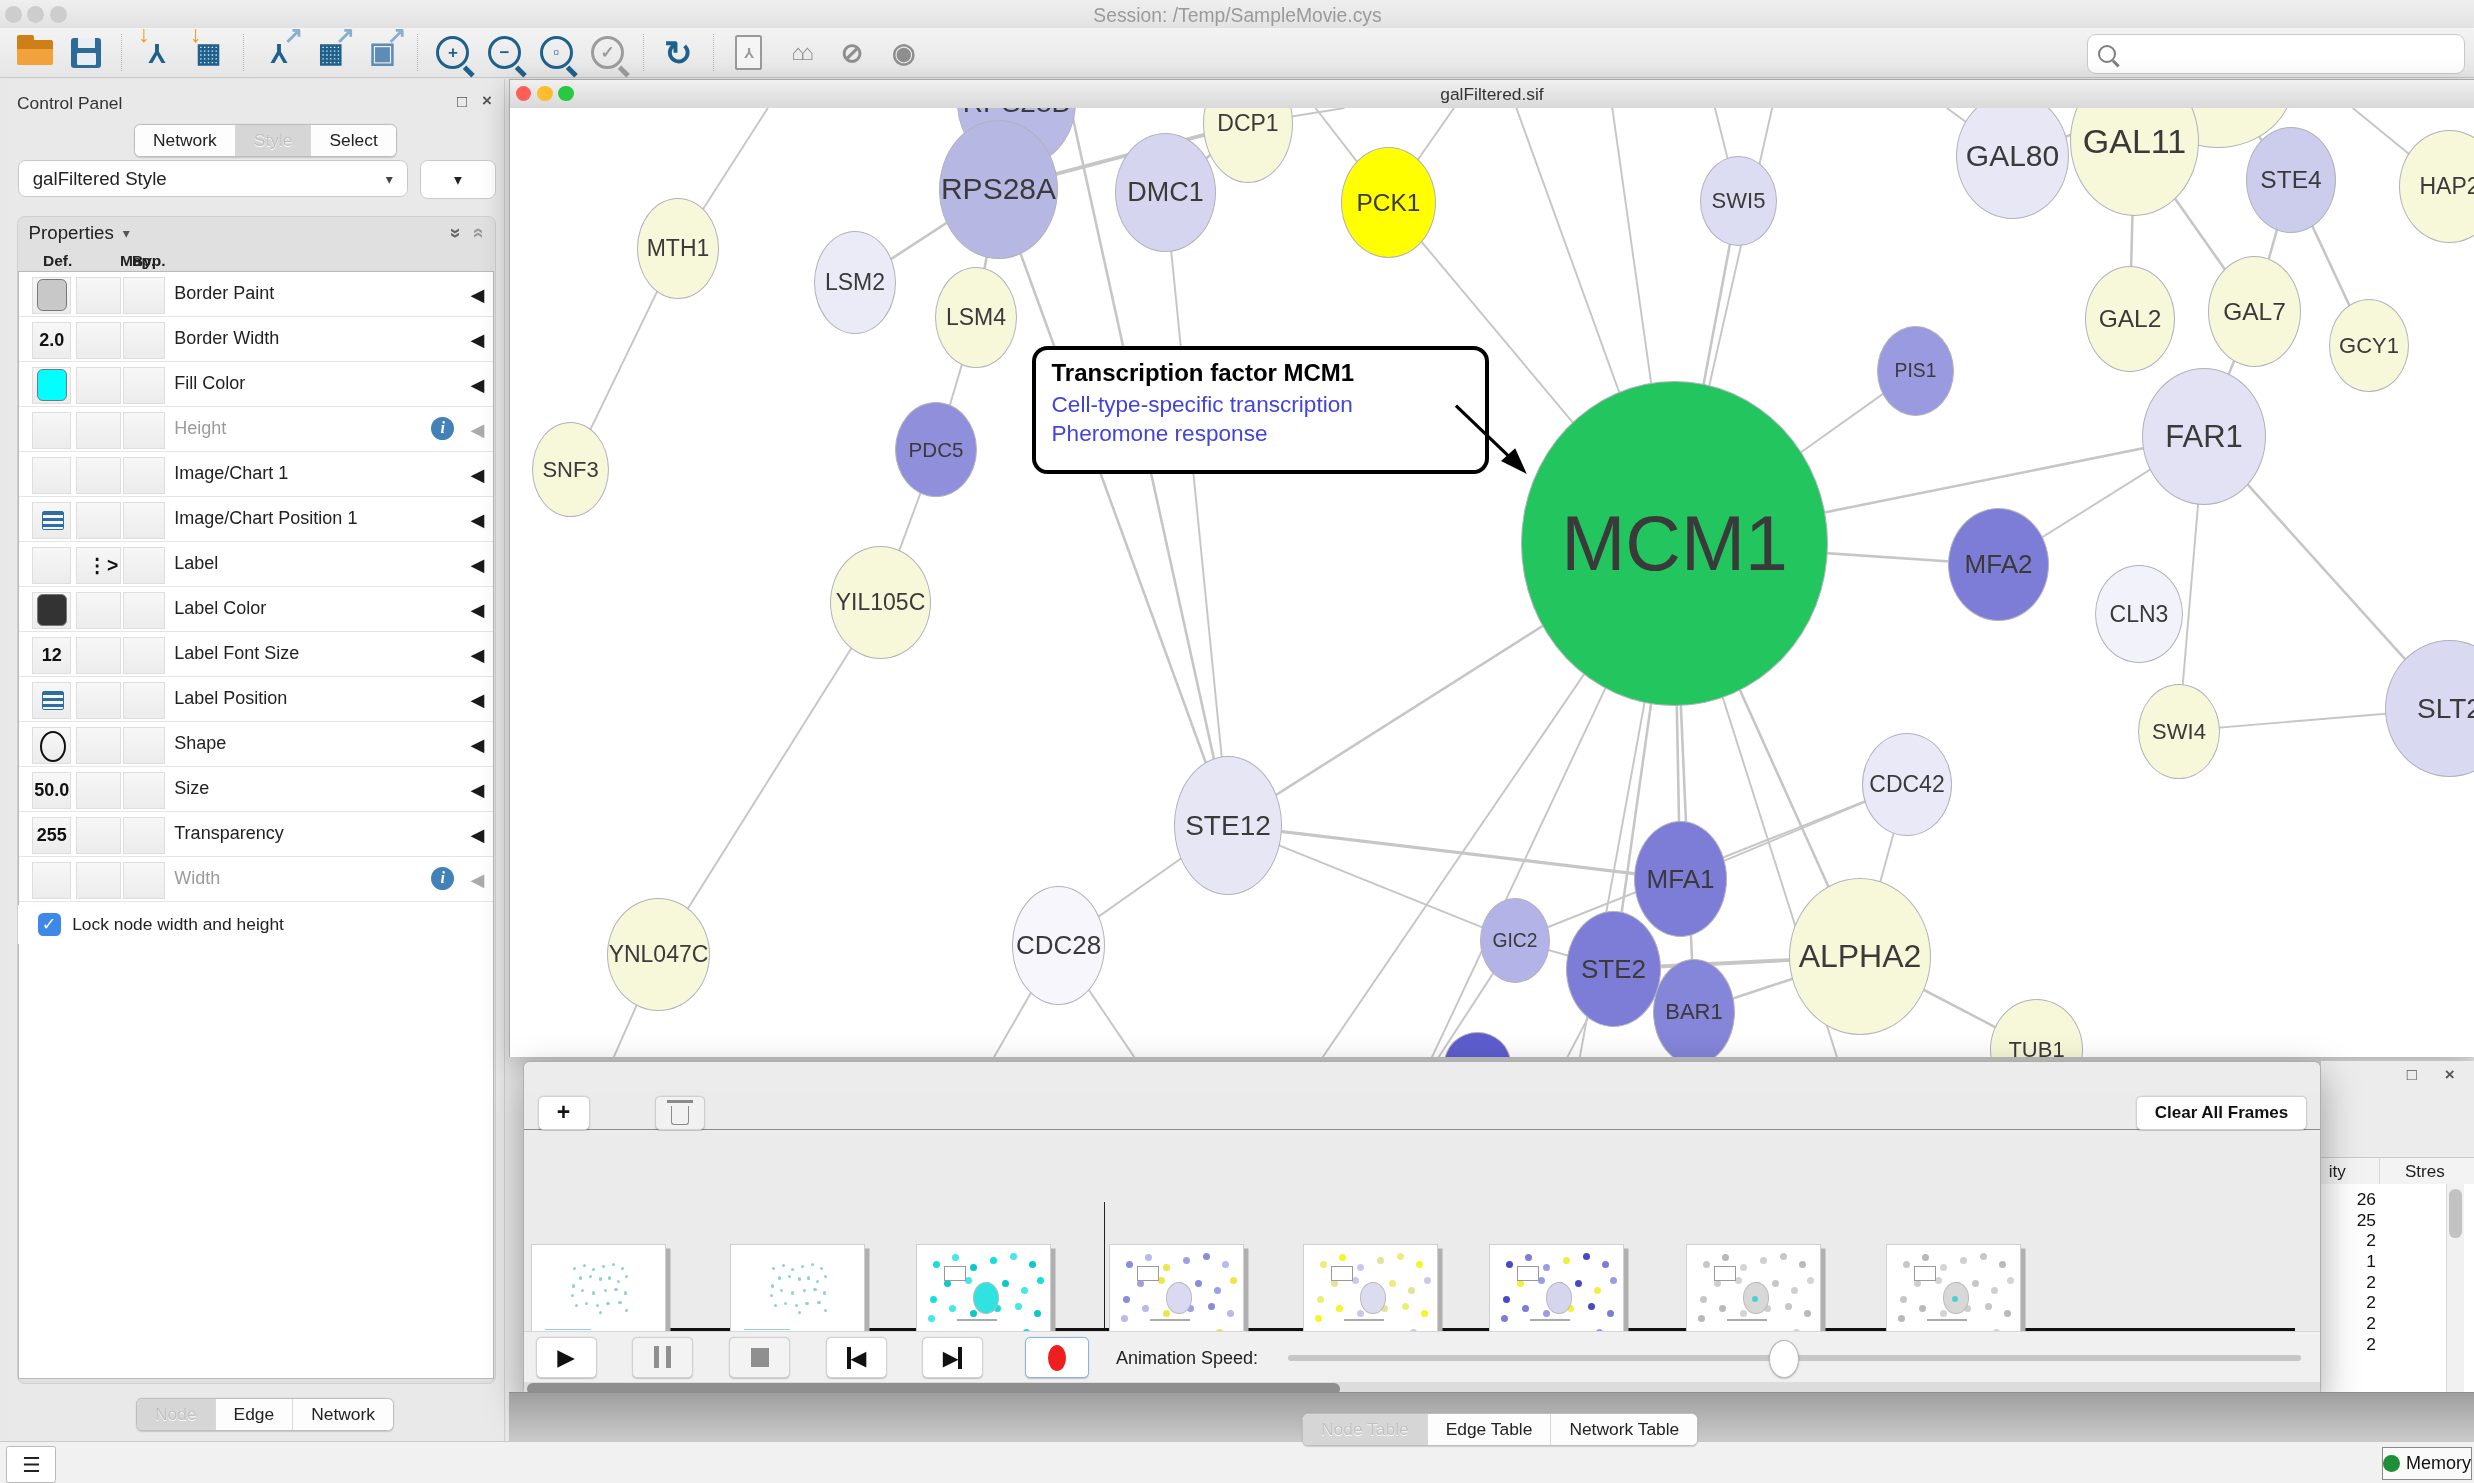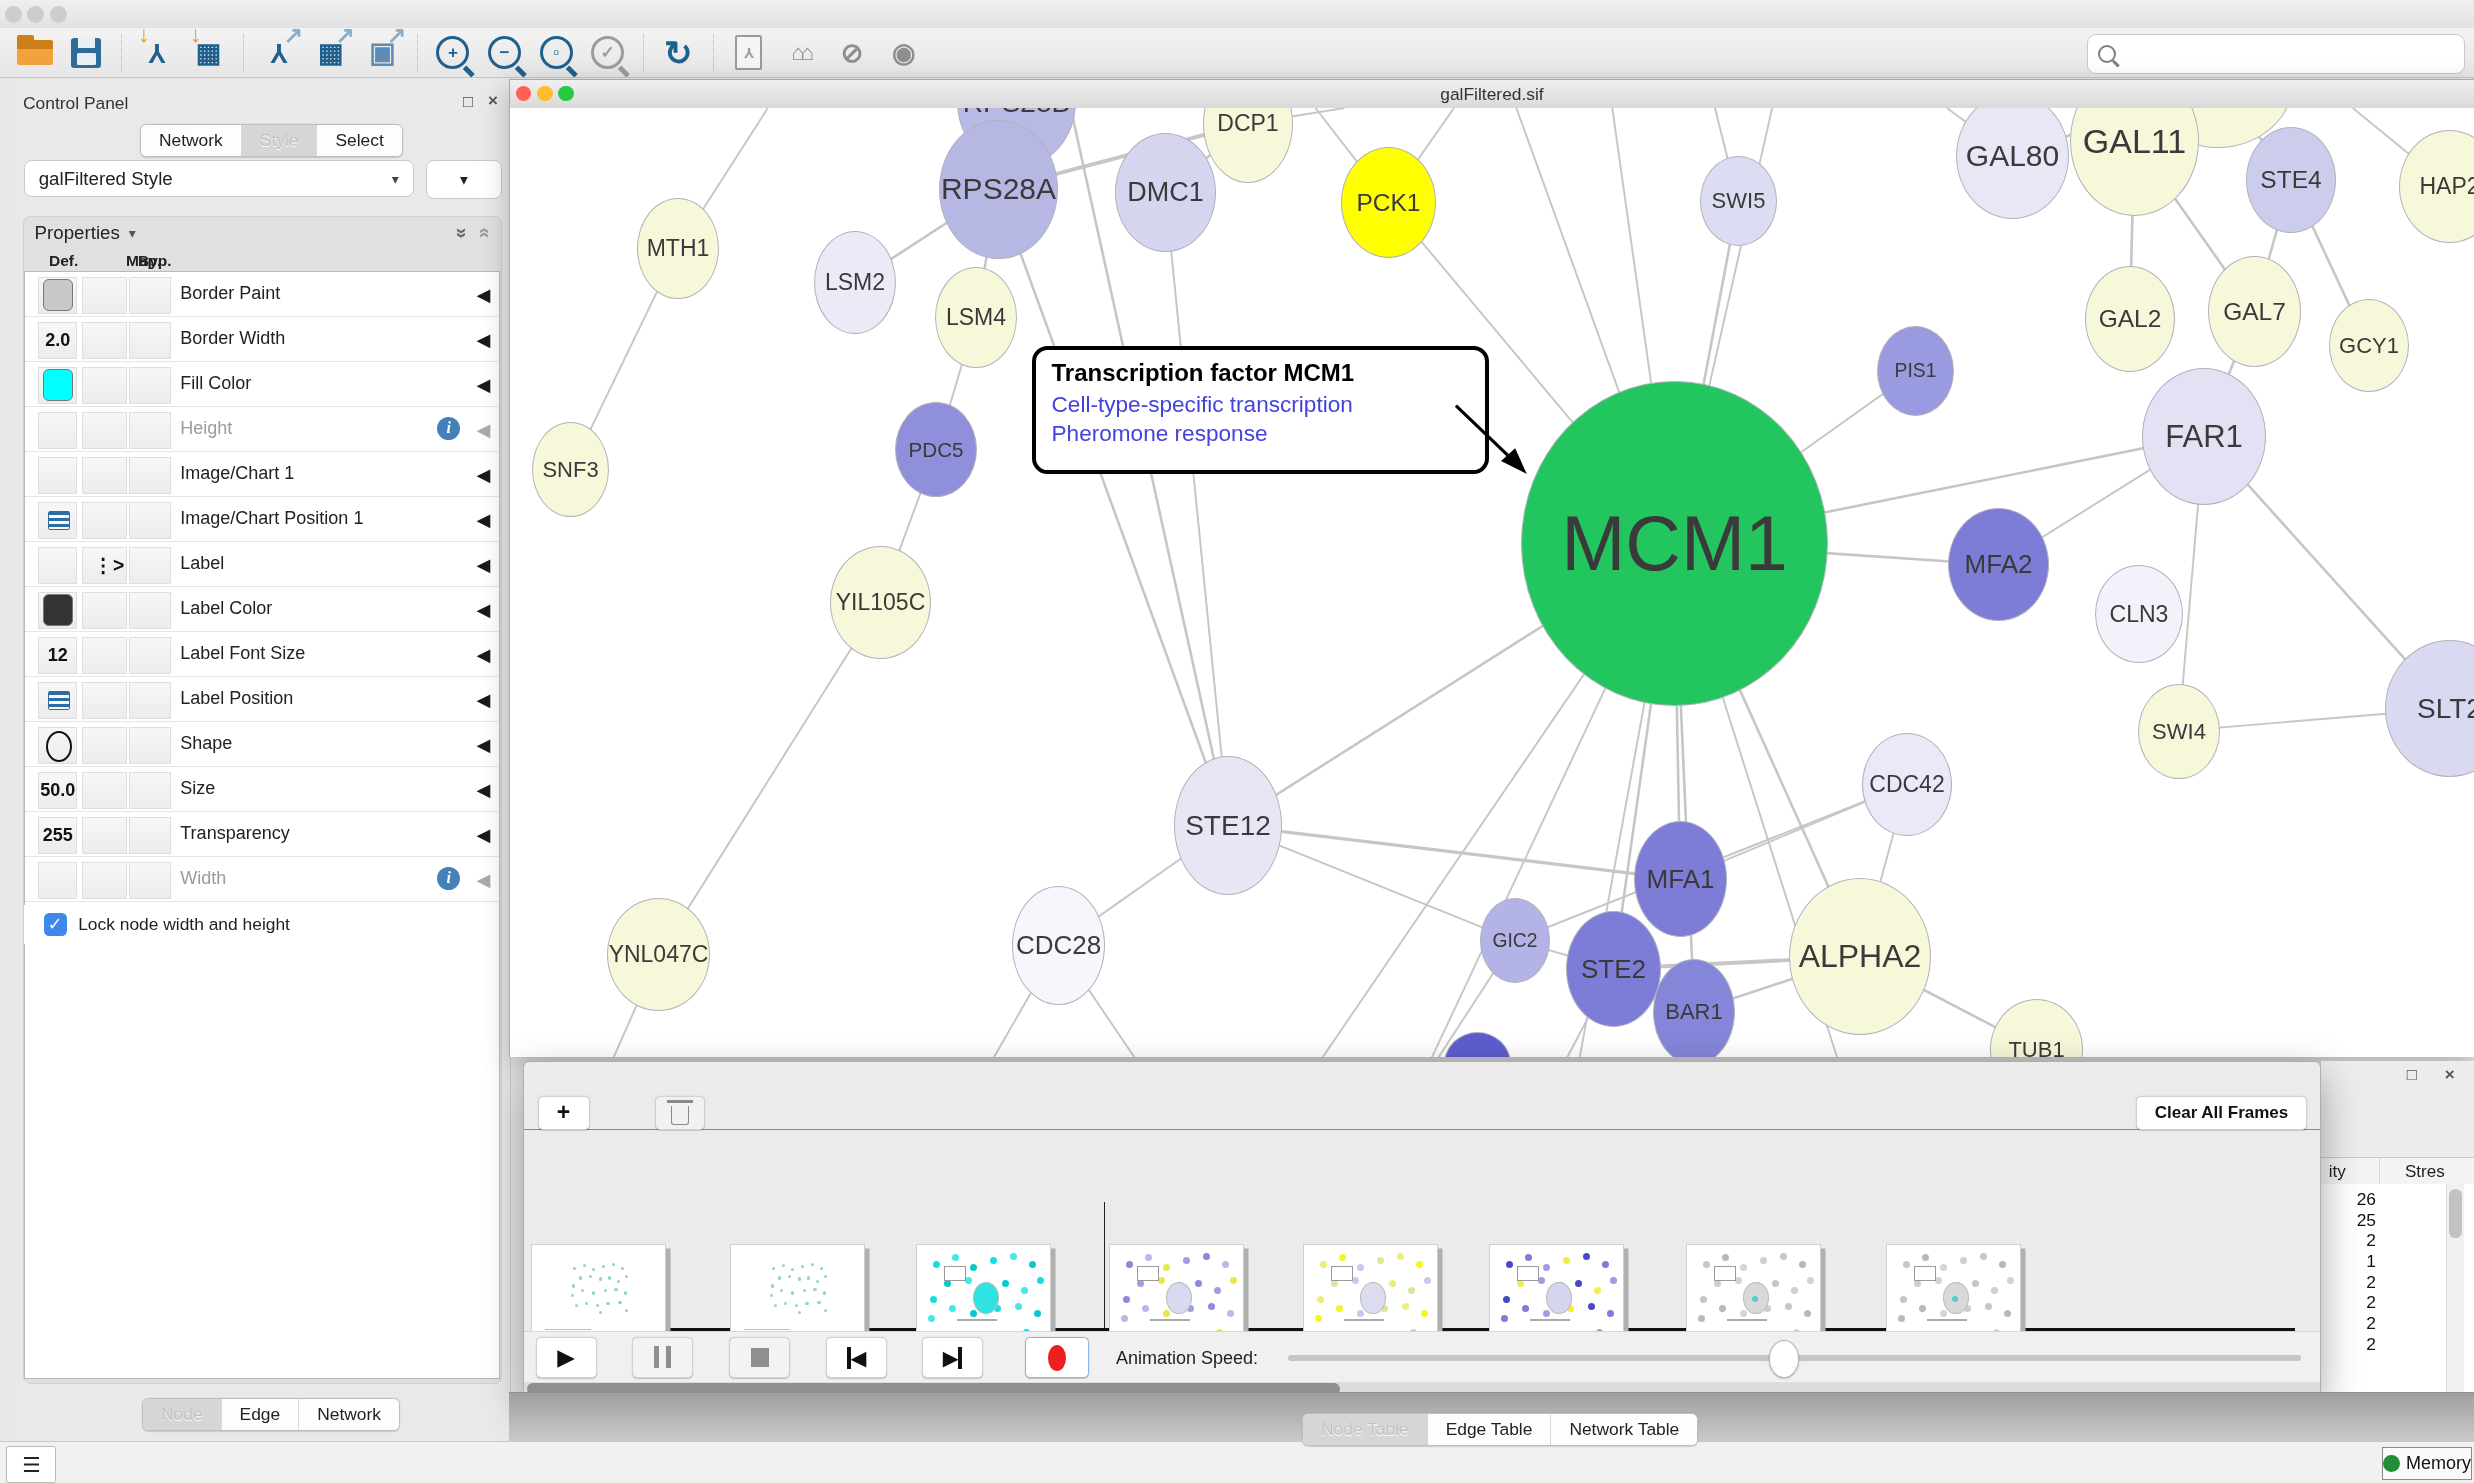--- a/index.html
+++ b/index.html
@@ -32,21 +32,21 @@
   .mag.gray{color:#9c9c9c;}
   .ic-refresh{color:#1f618d;font-size:34px;font-weight:bold;}
   .ic-doc{width:23px;height:31px;border:2.6px solid #9a9a9a;border-radius:2.6px;display:flex;align-items:center;justify-content:center;background:#f5f5f5;}
   .ic-doc span{color:#9a9a9a;font-size:15.5px;font-weight:bold;transform:rotate(180deg);display:inline-block;}
   .ic-bino{color:#8e8e8e;font-size:22px;font-weight:bold;letter-spacing:-3.9px;}
   .ic-eye{color:#8e8e8e;font-size:27px;font-weight:bold;}
   #search-box{right:10.3px;top:34px;width:378px;height:40px;background:#fff;border:1.3px solid #c9c9c9;border-radius:9px;display:flex;align-items:center;padding-left:10.3px;box-sizing:border-box;}
   .mini-mag{width:14px;height:14px;border:2.6px solid #7e7e7e;border-radius:50%;position:relative;}
   .mini-mag::after{content:'';position:absolute;width:7.7px;height:2.6px;bottom:-3.9px;right:-5.8px;transform:rotate(45deg);background:#7e7e7e;}
   
-  #control-panel{left:14px;top:79px;width:496px;height:1362px;background:#e9e9e9;border-right:0.6px solid #cfcfcf;}
+  #control-panel{left:8px;top:79px;width:496px;height:1362px;background:#e9e9e9;border-right:0.6px solid #cfcfcf;}
   #cp-title{left:9px;top:14px;font-size:17.4px;color:#333;}
   .win-mini{font-size:17px;color:#555;font-weight:bold;}
   .seg{display:inline-flex;border:0.6px solid #bdbdbd;border-radius:6.4px;overflow:hidden;background:#fff;box-shadow:0 0.6px 1.3px rgba(0,0,0,.15);}
   .seg .s{padding:5.2px 18px;font-size:17.4px;color:#222;background:#fdfdfd;border-left:0.6px solid #d8d8d8;white-space:nowrap;}
   .seg .s:first-child{border-left:none;}
   .seg .s.sel{background:#d6d6d6;color:#c2c2c2;text-shadow:0 0.6px 0 #fff;}
   #cp-tabs{left:126px;top:45px;}
   #style-combo{left:9.7px;top:81px;width:390px;height:37px;background:#fff;border:1.3px solid #c9c9c9;border-radius:7.7px;display:flex;align-items:center;justify-content:space-between;padding:0 14px;box-sizing:border-box;font-size:18.7px;}
   #style-menu-btn{left:412px;top:81px;width:74px;height:37px;background:#fff;border:1.3px solid #c9c9c9;border-radius:7.7px;display:flex;align-items:center;justify-content:center;font-size:15.5px;}
   #props-outer{left:9px;top:137px;width:477px;height:1166px;background:#e0e0e0;border:0.6px solid #cfcfcf;border-radius:7.7px;}
@@ -138,20 +138,21 @@
   #panel-list-btn{left:6.4px;top:1446px;width:48px;height:35px;background:#fff;border:0.6px solid #b9b9b9;border-radius:2.6px;display:flex;align-items:center;justify-content:center;font-size:20.6px;color:#222;}
   #memory-btn{left:2382px;top:1447px;width:88px;height:31px;background:#fafafa;border:1.3px solid #8a8a8a;display:flex;align-items:center;justify-content:center;}
   #memory-dot{width:17px;height:17px;border-radius:50%;background:#1f8f3a;margin-right:6.4px;}
   #memory-label{font-size:18px;color:#111;}
 </style>
 </head>
 <body>
 
 <div class="abs" id="mac-bar">
   <span class="light"></span><span class="light"></span><span class="light"></span>
+  <div class="abs" id="session-title">Session: /Temp/SampleMovie.cys</div>
 </div>
 
 <div class="abs" id="toolbar">
     <div class="tb-btn">
       <div class="ic-folder"></div>
     </div>
     <div class="tb-btn">
       <div class="ic-floppy"></div>
     </div>
     <div class="tb-sep"></div>

